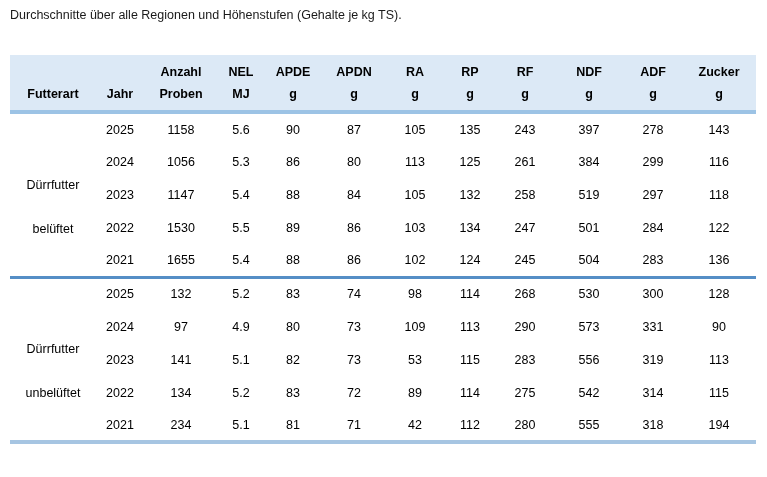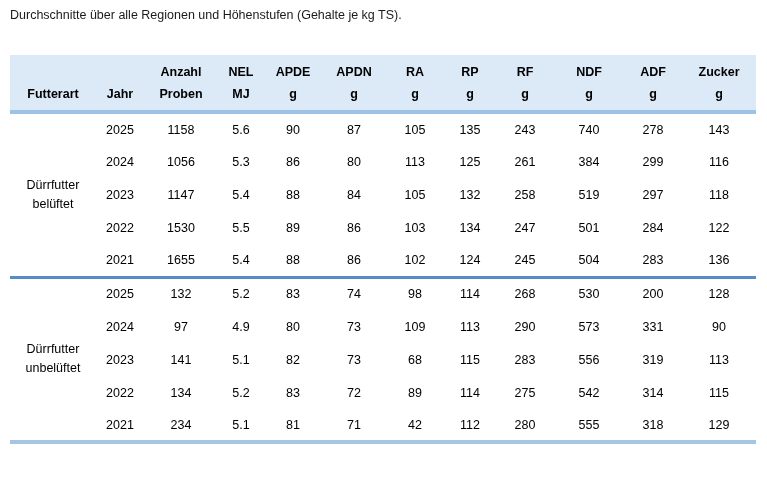--- a/index.html
+++ b/index.html
@@ -69,20 +69,21 @@
     background: #ffffff;
   }
   tbody.grp-1 {
     border-top: 3px solid var(--group-separator);
   }
   tbody:last-of-type {
     border-bottom: 4px solid var(--bottom-border);
   }
   td.feed-cell div {
     line-height: 19px;
+    margin-top: 25px;
   }
 </style>
 </head>
 <body>
 
 <div class="page">
   <div class="title">Durchschnitte über alle Regionen und Höhenstufen (Gehalte je kg TS).</div>
 
   <table class="data-table">
     <colgroup>
@@ -158,21 +159,21 @@
             <div>belüftet</div>
           </td>
           <td>2025</td>
           <td>1158</td>
           <td>5.6</td>
           <td>90</td>
           <td>87</td>
           <td>105</td>
           <td>135</td>
           <td>243</td>
-          <td>740</td>
+          <td>397</td>
           <td>278</td>
           <td>143</td>
         </tr>
         <tr>
           <td>2024</td>
           <td>1056</td>
           <td>5.3</td>
           <td>86</td>
           <td>80</td>
           <td>113</td>
@@ -230,21 +231,21 @@
           </td>
           <td>2025</td>
           <td>132</td>
           <td>5.2</td>
           <td>83</td>
           <td>74</td>
           <td>98</td>
           <td>114</td>
           <td>268</td>
           <td>530</td>
-          <td>200</td>
+          <td>300</td>
           <td>128</td>
         </tr>
         <tr>
           <td>2024</td>
           <td>97</td>
           <td>4.9</td>
           <td>80</td>
           <td>73</td>
           <td>109</td>
           <td>113</td>
@@ -252,21 +253,21 @@
           <td>573</td>
           <td>331</td>
           <td>90</td>
         </tr>
         <tr>
           <td>2023</td>
           <td>141</td>
           <td>5.1</td>
           <td>82</td>
           <td>73</td>
-          <td>68</td>
+          <td>53</td>
           <td>115</td>
           <td>283</td>
           <td>556</td>
           <td>319</td>
           <td>113</td>
         </tr>
         <tr>
           <td>2022</td>
           <td>134</td>
           <td>5.2</td>
@@ -283,17 +284,17 @@
           <td>2021</td>
           <td>234</td>
           <td>5.1</td>
           <td>81</td>
           <td>71</td>
           <td>42</td>
           <td>112</td>
           <td>280</td>
           <td>555</td>
           <td>318</td>
-          <td>129</td>
+          <td>194</td>
         </tr>
       </tbody>
   </table>
 </div>
 
 </body></html>

